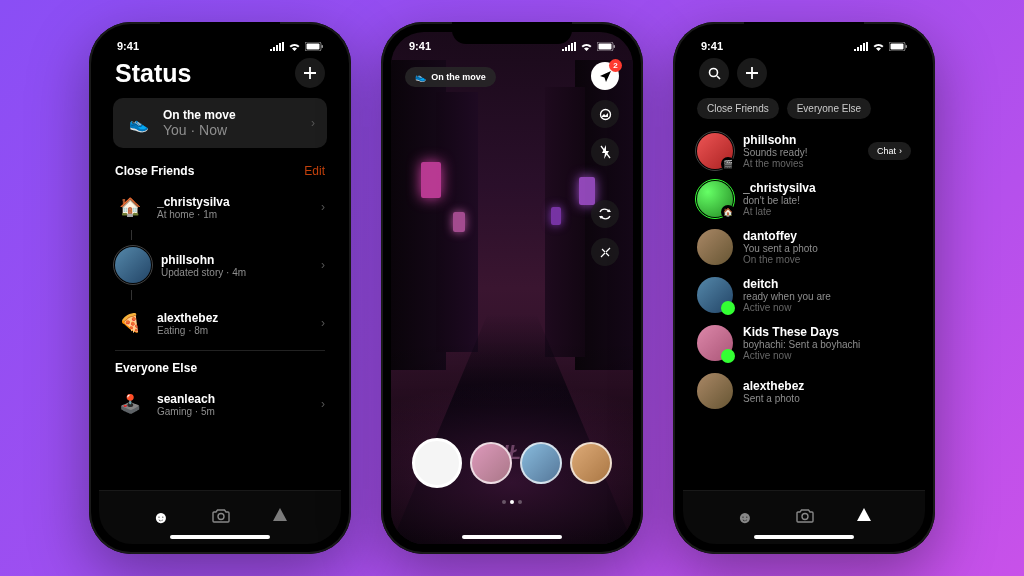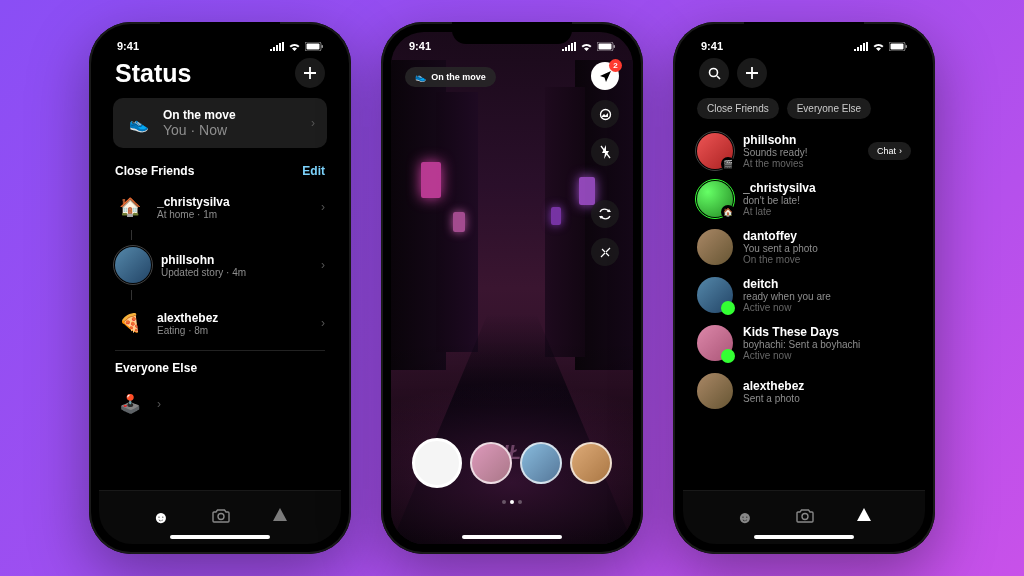--- a/index.html
+++ b/index.html
@@ -12,21 +12,21 @@
 .hdr{display:flex;justify-content:space-between;align-items:center;padding:4px 16px 10px}
 .ttl{font-size:25px;font-weight:700}
 .ibtn{width:30px;height:30px;border-radius:50%;background:#1a1a1a;display:flex;align-items:center;justify-content:center;font-size:16px;color:#fff;border:none;cursor:pointer}
 .ibtns{display:flex;gap:8px}
 .scard{margin:0 14px 10px;background:#1d1d1d;border-radius:10px;padding:10px 12px;display:flex;align-items:center;gap:10px}
 .semoji{width:28px;height:28px;display:flex;align-items:center;justify-content:center;font-size:16px}
 .stxt{flex:1}
 .sname{font-size:12px;font-weight:600}
 .ssub{font-size:14px;color:#8e8e8e}
 .shdr{display:flex;justify-content:space-between;padding:6px 16px;font-size:12px;font-weight:600}
-.shdr .edit{color:#7dd3fc;font-weight:700}
+.shdr .edit{color:#c2410c;font-weight:400}
 .frow{display:flex;align-items:center;padding:7px 16px;gap:10px}
 .femoji{width:32px;height:32px;display:flex;align-items:center;justify-content:center;font-size:18px}
 .fav{width:36px;height:36px;border-radius:50%;background:linear-gradient(135deg,#666,#333);position:relative;flex-shrink:0}
 .fav.rng::before{content:'';position:absolute;inset:-2px;border-radius:50%;border:1.5px solid #444}
 .fav.grnrng::before{content:'';position:absolute;inset:-2px;border-radius:50%;border:1.5px solid #3f3}
 .fav.green{background:radial-gradient(circle at 30% 30%,#6f6,#282)}
 .fav.red{background:linear-gradient(135deg,#e55,#a22)}
 .fav.blue{background:linear-gradient(135deg,#58a,#246)}
 .fav.brown{background:linear-gradient(135deg,#a86,#653)}
 .fav.pink{background:linear-gradient(135deg,#d8a,#a57)}
@@ -149,20 +149,24 @@
           <div class="fsub">Eating · 8m</div>
         </div>
       <span class="chev">›</span>
     </div>
     <hr class="hr">
     <div class="shdr">
         <span>Everyone Else</span>
       </div>
     <div class="frow">
       <span class="femoji">🕹️</span>
+      <div class="ftxt">
+          <div class="fname">seanleach</div>
+          <div class="fsub">Gaming · 5m</div>
+        </div>
       <span class="chev">›</span>
     </div>
 
     <div class="tbar">
       <span class="ticon on">☻</span>
       <span class="ticon"><svg width="18" height="15" viewBox="0 0 18 15">
             <path fill="none" stroke="#888" stroke-width="1.4" d="M2 4h2l1.5-2h7L14 4h2a1 1 0 011 1v8a1 1 0 01-1 1H2a1 1 0 01-1-1V5a1 1 0 011-1z"></path>
             <circle cx="9" cy="8.5" r="3" fill="none" stroke="#888" stroke-width="1.4"></circle>
           </svg></span>
       <span class="ticon"><svg width="16" height="16" viewBox="0 0 16 16">

